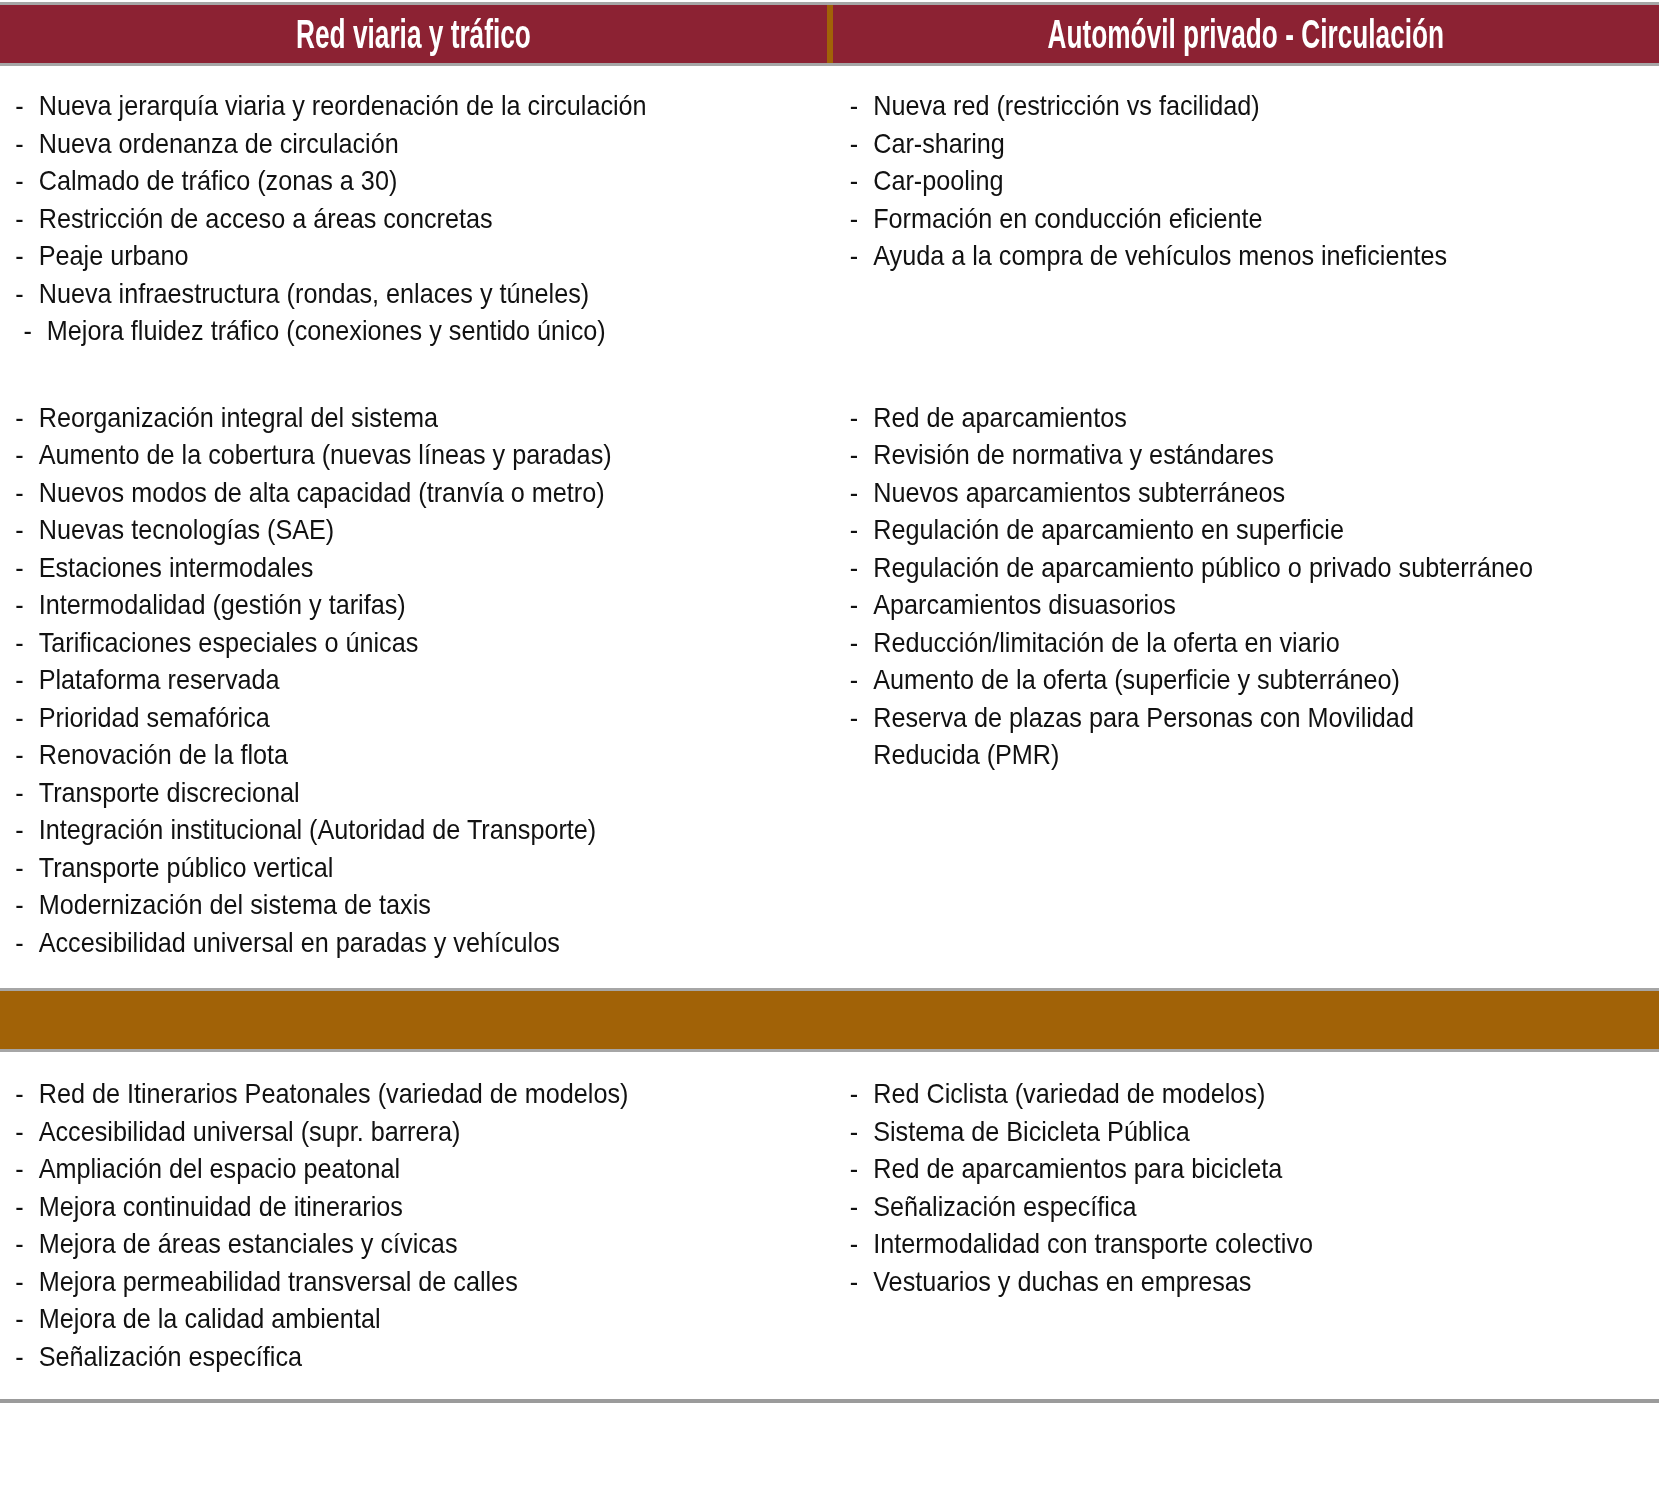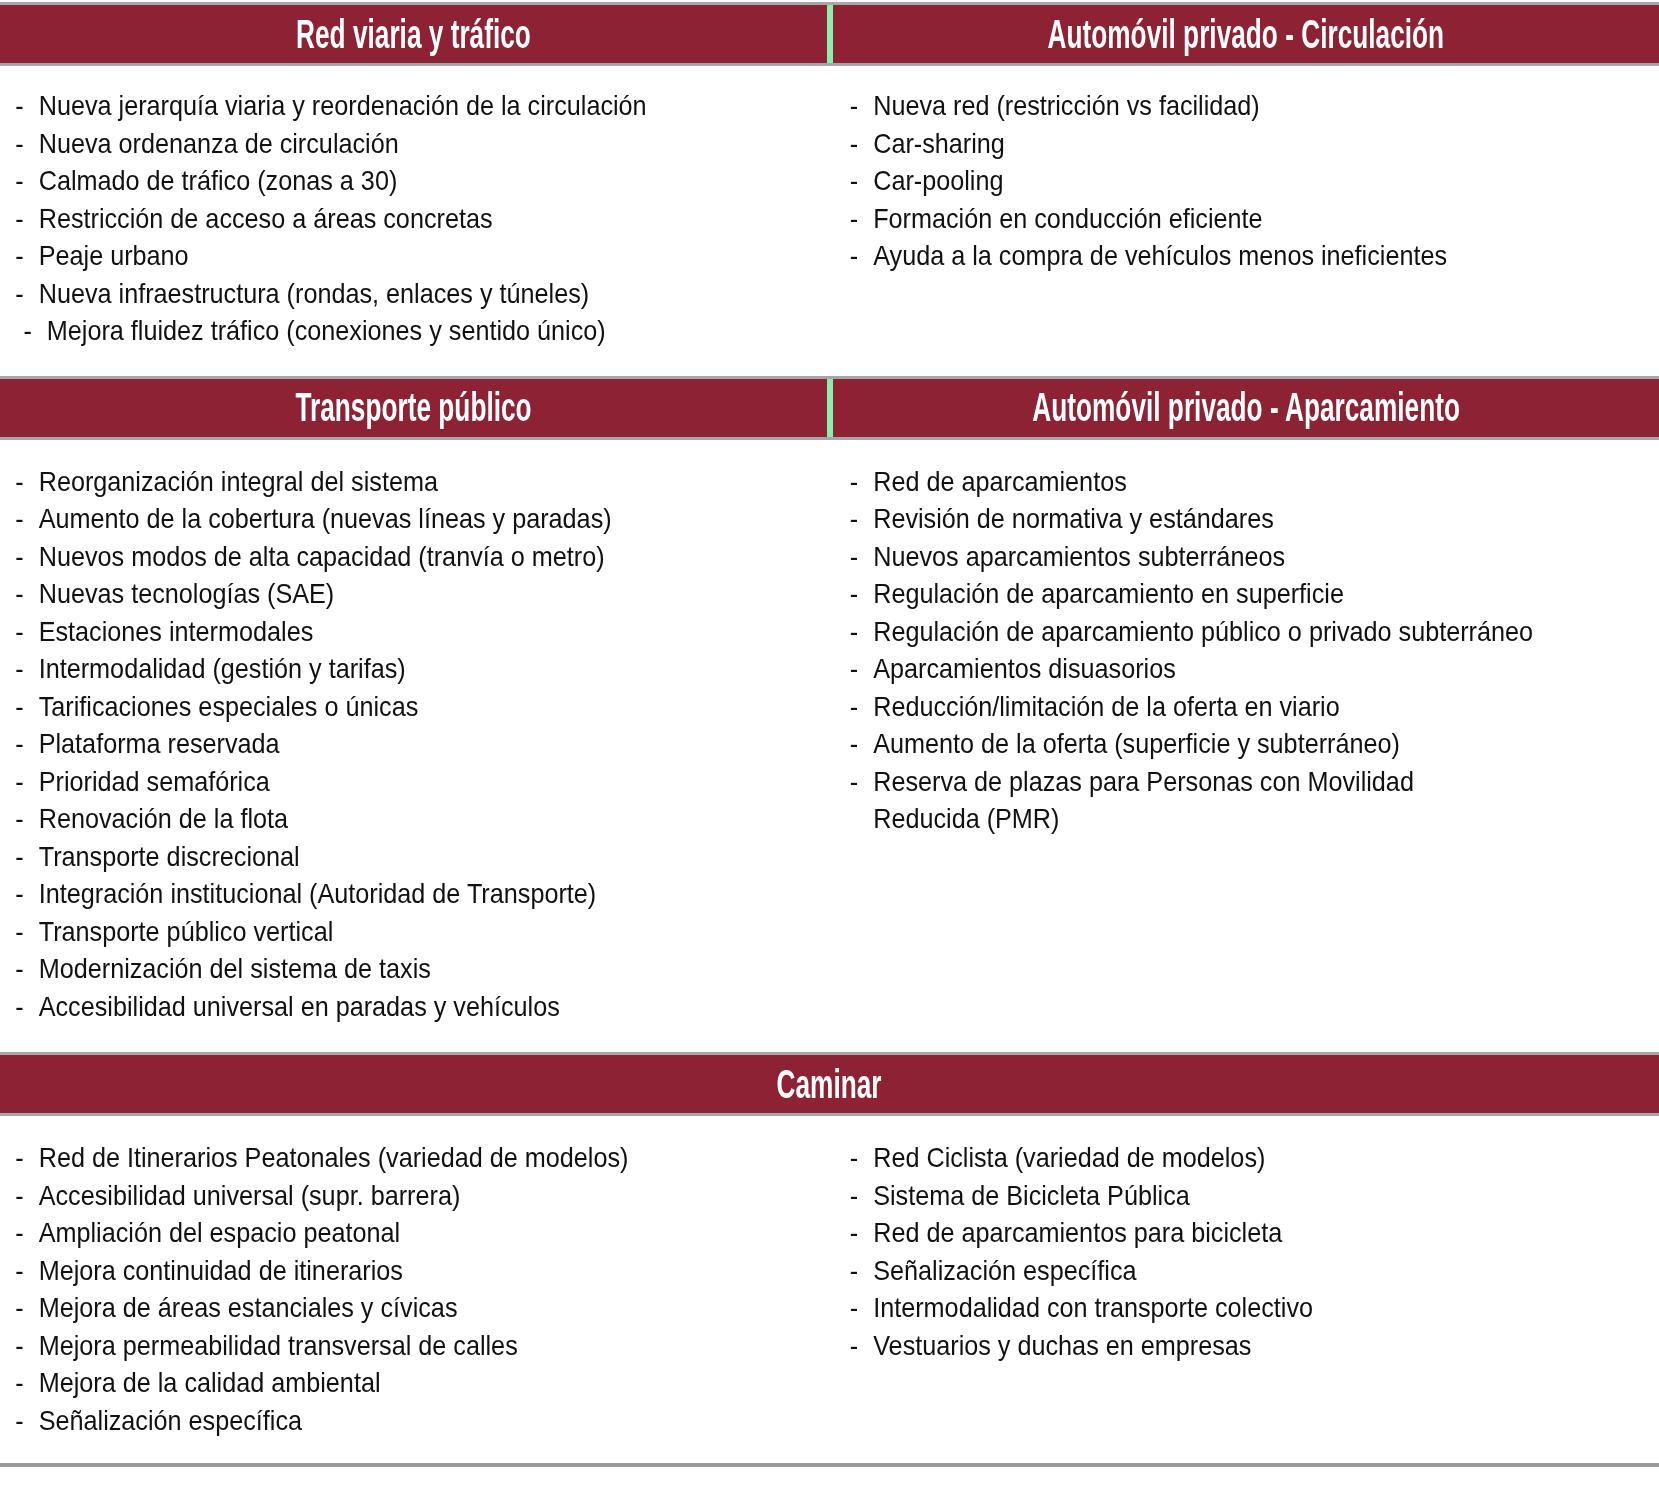--- a/index.html
+++ b/index.html
@@ -22,21 +22,21 @@
   }
   .spacer-top { height: 2px; }
 
   
   .band {
     display: flex;
     gap: 6px;
     border-top: 3px solid #a6a6a6;
     border-bottom: 3px solid #a6a6a6;
     height: 58px;
-    background: #86efac;
+    background: #a16207;
   }
   .band .cell {
     flex: 1 1 0;
     background: #8c2233;
     display: flex;
     align-items: center;
     justify-content: center;
     overflow: hidden;
   }
   .hdr-title {
@@ -153,28 +153,20 @@
             <span class="txt">Formación en conducción eficiente</span>
           </div>
           <div class="item">
             <span class="dash">-</span>
             <span class="txt">Ayuda a la compra de vehículos menos ineficientes</span>
           </div>
         </div>
     </div>
   </div>
 
-  <div class="band">
-    <div class="cell">
-      <span class="hdr-title">Transporte público</span>
-    </div>
-    <div class="cell">
-      <span class="hdr-title">Automóvil privado - Aparcamiento</span>
-    </div>
-  </div>
 
   <div class="content-row row2">
     <div class="col col-left">
       <div class="items">
           <div class="item">
             <span class="dash">-</span>
             <span class="txt">Reorganización integral del sistema</span>
           </div>
           <div class="item">
             <span class="dash">-</span>
@@ -273,23 +265,20 @@
             <span class="txt">Reserva de plazas para Personas con Movilidad</span>
           </div>
           <div class="item cont">
             <span class="txt">Reducida (PMR)</span>
           </div>
         </div>
     </div>
   </div>
 
   <div class="band">
-    <div class="cell">
-      <span class="hdr-title">Caminar</span>
-    </div>
   </div>
 
   <div class="content-row row3">
     <div class="col col-left">
       <div class="items">
           <div class="item">
             <span class="dash">-</span>
             <span class="txt">Red de Itinerarios Peatonales (variedad de modelos)</span>
           </div>
           <div class="item">

